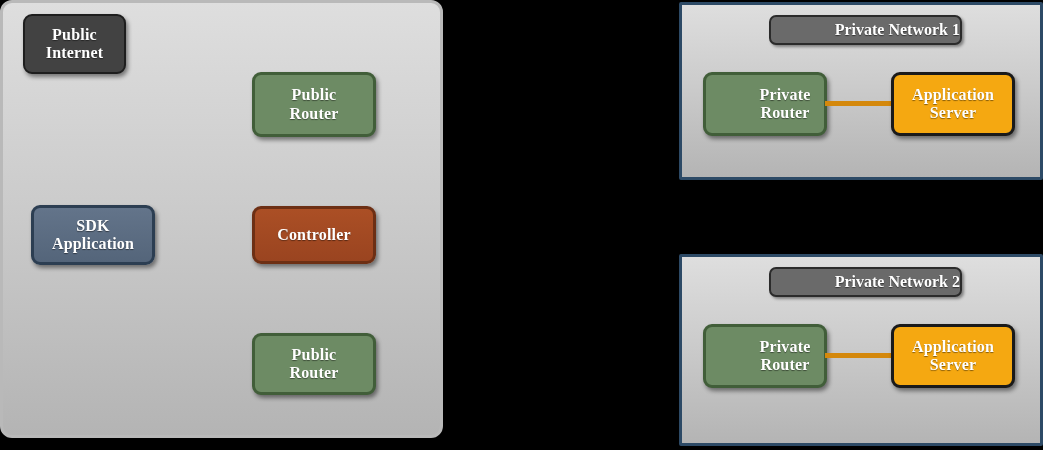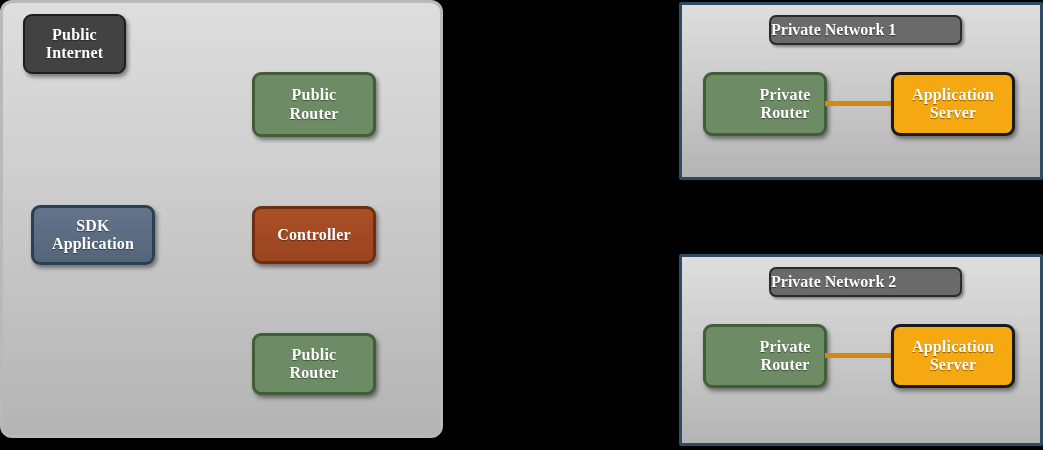--- a/index.html
+++ b/index.html
@@ -83,21 +83,21 @@
     background: #f5a811;
     border: 3px solid #1a1a1a;
   }
 
   
   .panel-title {
     position: absolute;
     box-sizing: border-box;
     display: flex;
     align-items: center;
-    justify-content: flex-start;
+    justify-content: flex-end;
     background: #6a6a6a;
     border: 2px solid #2b2b2b;
     border-radius: 7px;
     color: #ffffff;
     font-weight: bold;
     font-size: 16px;
     text-shadow: 0 1px 1px rgba(0,0,0,0.5);
     box-shadow: 2px 2px 3px rgba(0,0,0,0.4);
   }
 

